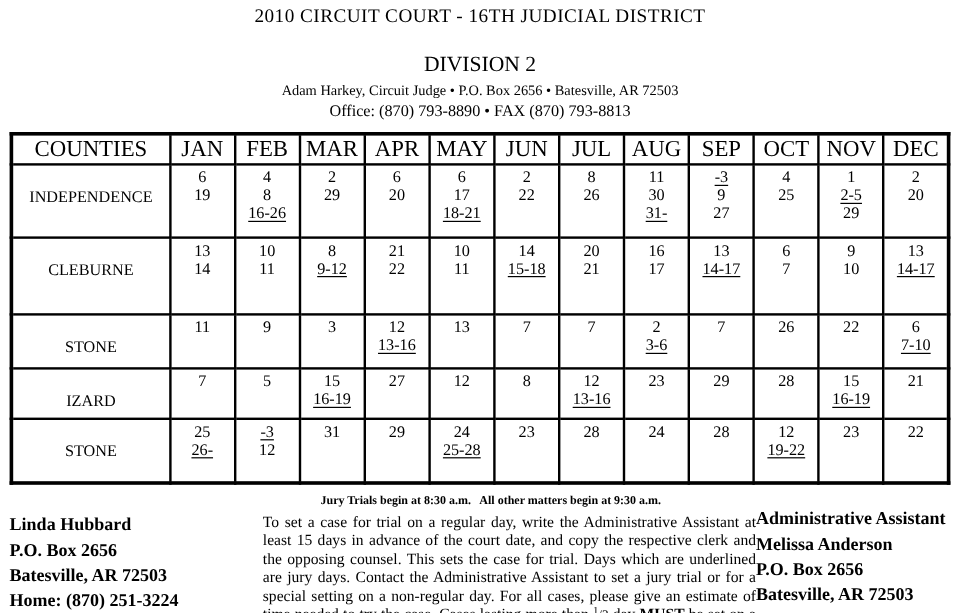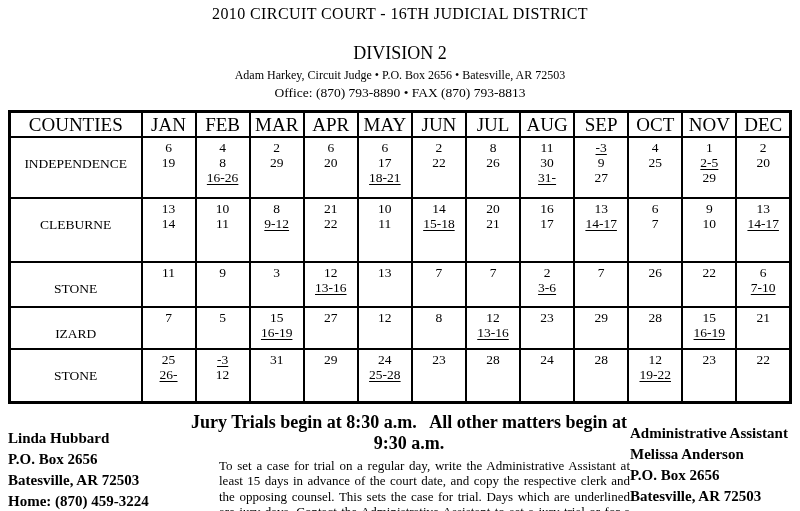--- a/index.html
+++ b/index.html
@@ -45,21 +45,21 @@
   .u{text-decoration:underline;text-underline-offset:2px;}
 
   
   .footer{display:flex;margin-top:7px;}
   .reporter-block{
     width:188px;padding:17px 0 0 8px;box-sizing:border-box;
     font-weight:bold;font-size:15px;line-height:21px;
   }
   .notes-block{width:442px;box-sizing:border-box;}
   .schedule-line{
-    font-weight:bold;font-size:18px;text-align:center;
+    font-weight:bold;font-size:10px;text-align:center;
     white-space:pre-wrap;margin-top:1px;
   }
   .instructions{
     font-size:13px;line-height:15.5px;
     text-align:justify;margin-top:4px;margin-left:31px;
   }
   .instructions .must{font-weight:bold;}
   .instructions .frac{font-size:11px;}
   .instructions .frac sup{font-size:9px;vertical-align:4px;line-height:0;}
   .admin-block{
@@ -335,21 +335,21 @@
         </td>
       </tr>
     </tbody>
 </table>
 
 <div class="footer">
   <div class="reporter-block">
       <div>Linda Hubbard</div>
       <div>P.O. Box 2656</div>
       <div>Batesville, AR 72503</div>
-      <div>Home: (870) 459-3224</div>
+      <div>Home: (870) 251-3224</div>
     </div>
   <div class="notes-block">
     <div class="schedule-line">Jury Trials begin at 8:30 a.m.   All other matters begin at 9:30 a.m.</div>
     <div class="instructions"><span>To set a case for trial on a regular day, write the Administrative Assistant at least 15 days in advance of the court date, and copy the respective clerk and the opposing counsel.  This sets the case for trial.  Days which are underlined are jury days.  Contact the Administrative Assistant to set a jury trial or for a special setting on a non-regular day.  For all cases, please give an estimate of time needed to try the case.  Cases lasting more than </span><span class="frac"><sup>1</sup><span>/2</span></span><span> day </span><span class="must">MUST</span><span> be set on a special day.</span></div>
   </div>
   <div class="admin-block">
       <div>Administrative Assistant</div>
       <div>Melissa Anderson</div>
       <div>P.O. Box 2656</div>
       <div>Batesville, AR 72503</div>

